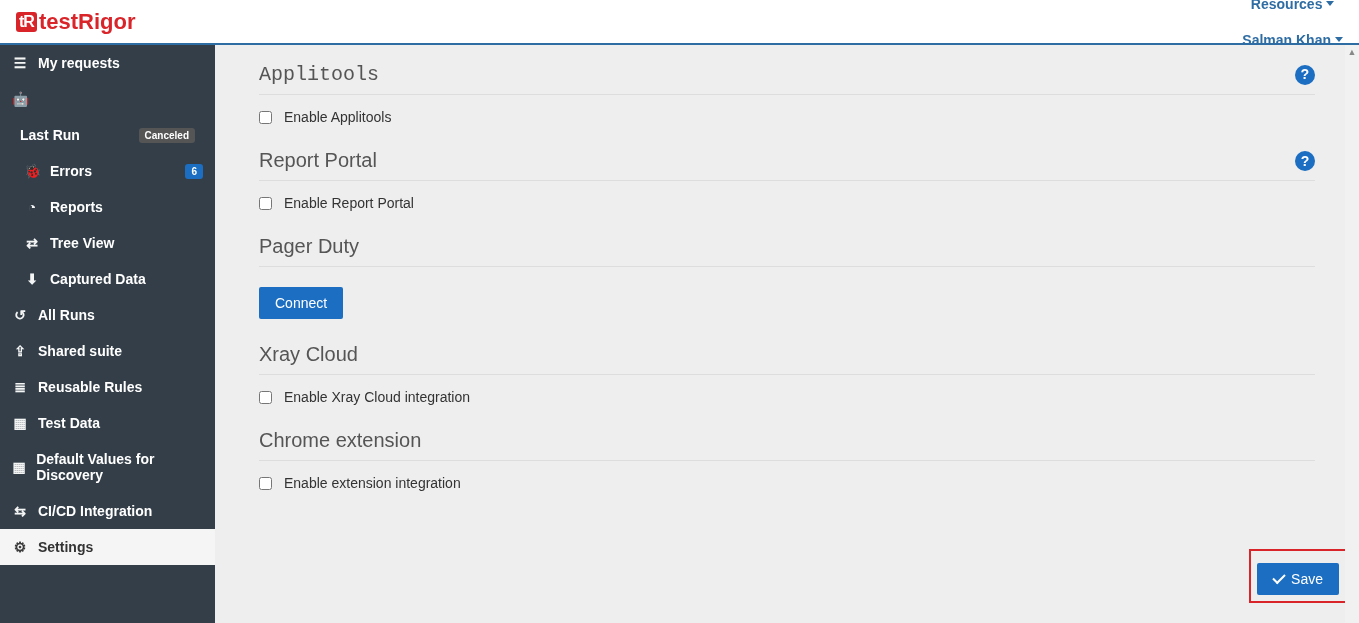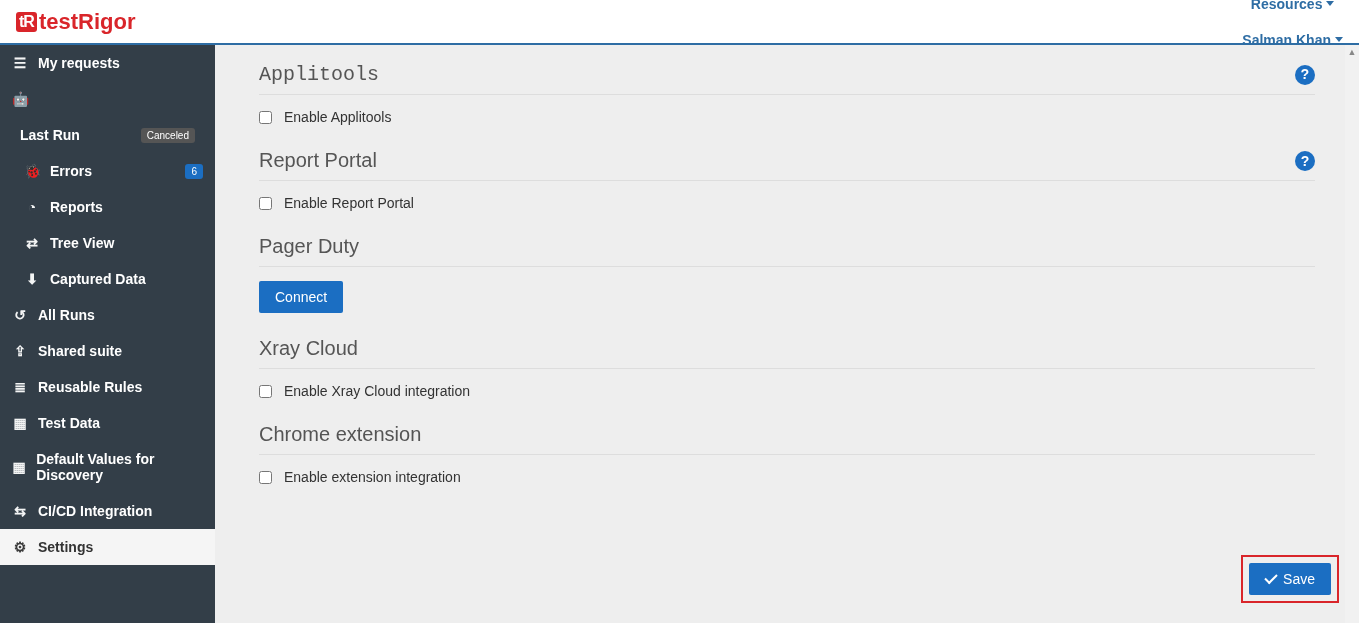--- a/index.html
+++ b/index.html
@@ -19,41 +19,41 @@
 
   .sidebar { width: 215px; background: #333e48; color: #fff; font-weight: 600; overflow-y: auto; position: relative; }
   .sidebar::-webkit-scrollbar { width: 14px; }
   .sidebar::-webkit-scrollbar-track { background: #eee; }
   .sidebar::-webkit-scrollbar-thumb { background: #c1c1c1; }
 
   .sb-item { display: flex; align-items: center; gap: 10px; padding: 10px 12px; cursor: pointer; font-size: 14px; position: relative; }
   .sb-item.sub { padding-left: 24px; }
   .sb-item.active { background: #f5f5f5; color: #333; }
   .sb-icon { width: 16px; text-align: center; opacity: 0.95; font-size: 14px; }
-  .sb-badge { margin-left: auto; background: #555; color: #fff; font-size: 10px; padding: 2px 6px; border-radius: 3px; font-weight: 400; }
+  .sb-badge { margin-left: auto; background: #555; color: #fff; font-size: 10px; padding: 2px 6px; border-radius: 3px; font-weight: 700; }
   .sb-badge.count { background: #1b6ec2; }
   .sb-lastrun { display: flex; justify-content: space-between; align-items: center; padding: 10px 20px; font-size: 14px; cursor: pointer; }
 
   
   .main-wrap { flex: 1; background: #eeeeee; position: relative; overflow: hidden; }
   .main { position: absolute; left: 14px; right: 14px; top: 0; bottom: 0; background: #eeeeee; overflow-y: auto; }
   .panel { background: #eeeeee; padding: 18px 30px 30px 30px; }
 
   .section-title { font-size: 20px; color: #555; font-weight: 400; padding: 18px 0 8px 0; border-bottom: 1px solid #ddd; display: flex; justify-content: space-between; align-items: center; }
   .section-title:first-child { padding-top: 0; font-family: Liberation Mono, monospace; }
   .help-icon { width: 20px; height: 20px; border-radius: 50%; background: #1b6ec2; color: #fff; font-weight: 700; font-size: 14px; display: flex; align-items: center; justify-content: center; cursor: pointer; }
 
   .check-row { display: flex; align-items: center; gap: 12px; padding: 14px 0 6px 0; }
   .check-row input[type=checkbox] { width: 13px; height: 13px; cursor: pointer; }
   .check-row label { font-size: 14px; color: #333; }
 
-  .btn { display: inline-flex; align-items: center; gap: 6px; background: #1b6ec2; color: #fff; border: none; padding: 8px 16px; font-size: 14px; cursor: pointer; border-radius: 2px; }
+  .btn { display: inline-flex; align-items: center; gap: 6px; background: #1b6ec2; color: #fff; border: none; padding: 8px 16px; font-size: 14px; cursor: pointer; border-radius: 2px; margin-top: 6px; }
   .btn-row { padding: 14px 0 6px 0; }
 
-  .save-wrap { position: absolute; right: 20px; bottom: 20px; border: 2px solid #d9252a; padding: 6px; }
+  .save-wrap { position: absolute; right: 12px; bottom: 20px; border: 2px solid #d9252a; padding: 6px; }
   .btn-save { background: #1b6ec2; }
   .check-icon { display: inline-block; width: 12px; height: 7px; border-left: 2px solid #fff; border-bottom: 2px solid #fff; transform: rotate(-45deg); margin-bottom: 3px; }
 
   .right-scrollbar { position: absolute; right: 0; top: 0; bottom: 0; width: 14px; background: #f1f1f1; }
   .right-scrollbar-top-arrow { height: 14px; display:flex; align-items:center; justify-content:center; font-size:9px; color:#888;}
 </style>
 </head>
 <body>
 
 <div class="topbar">

